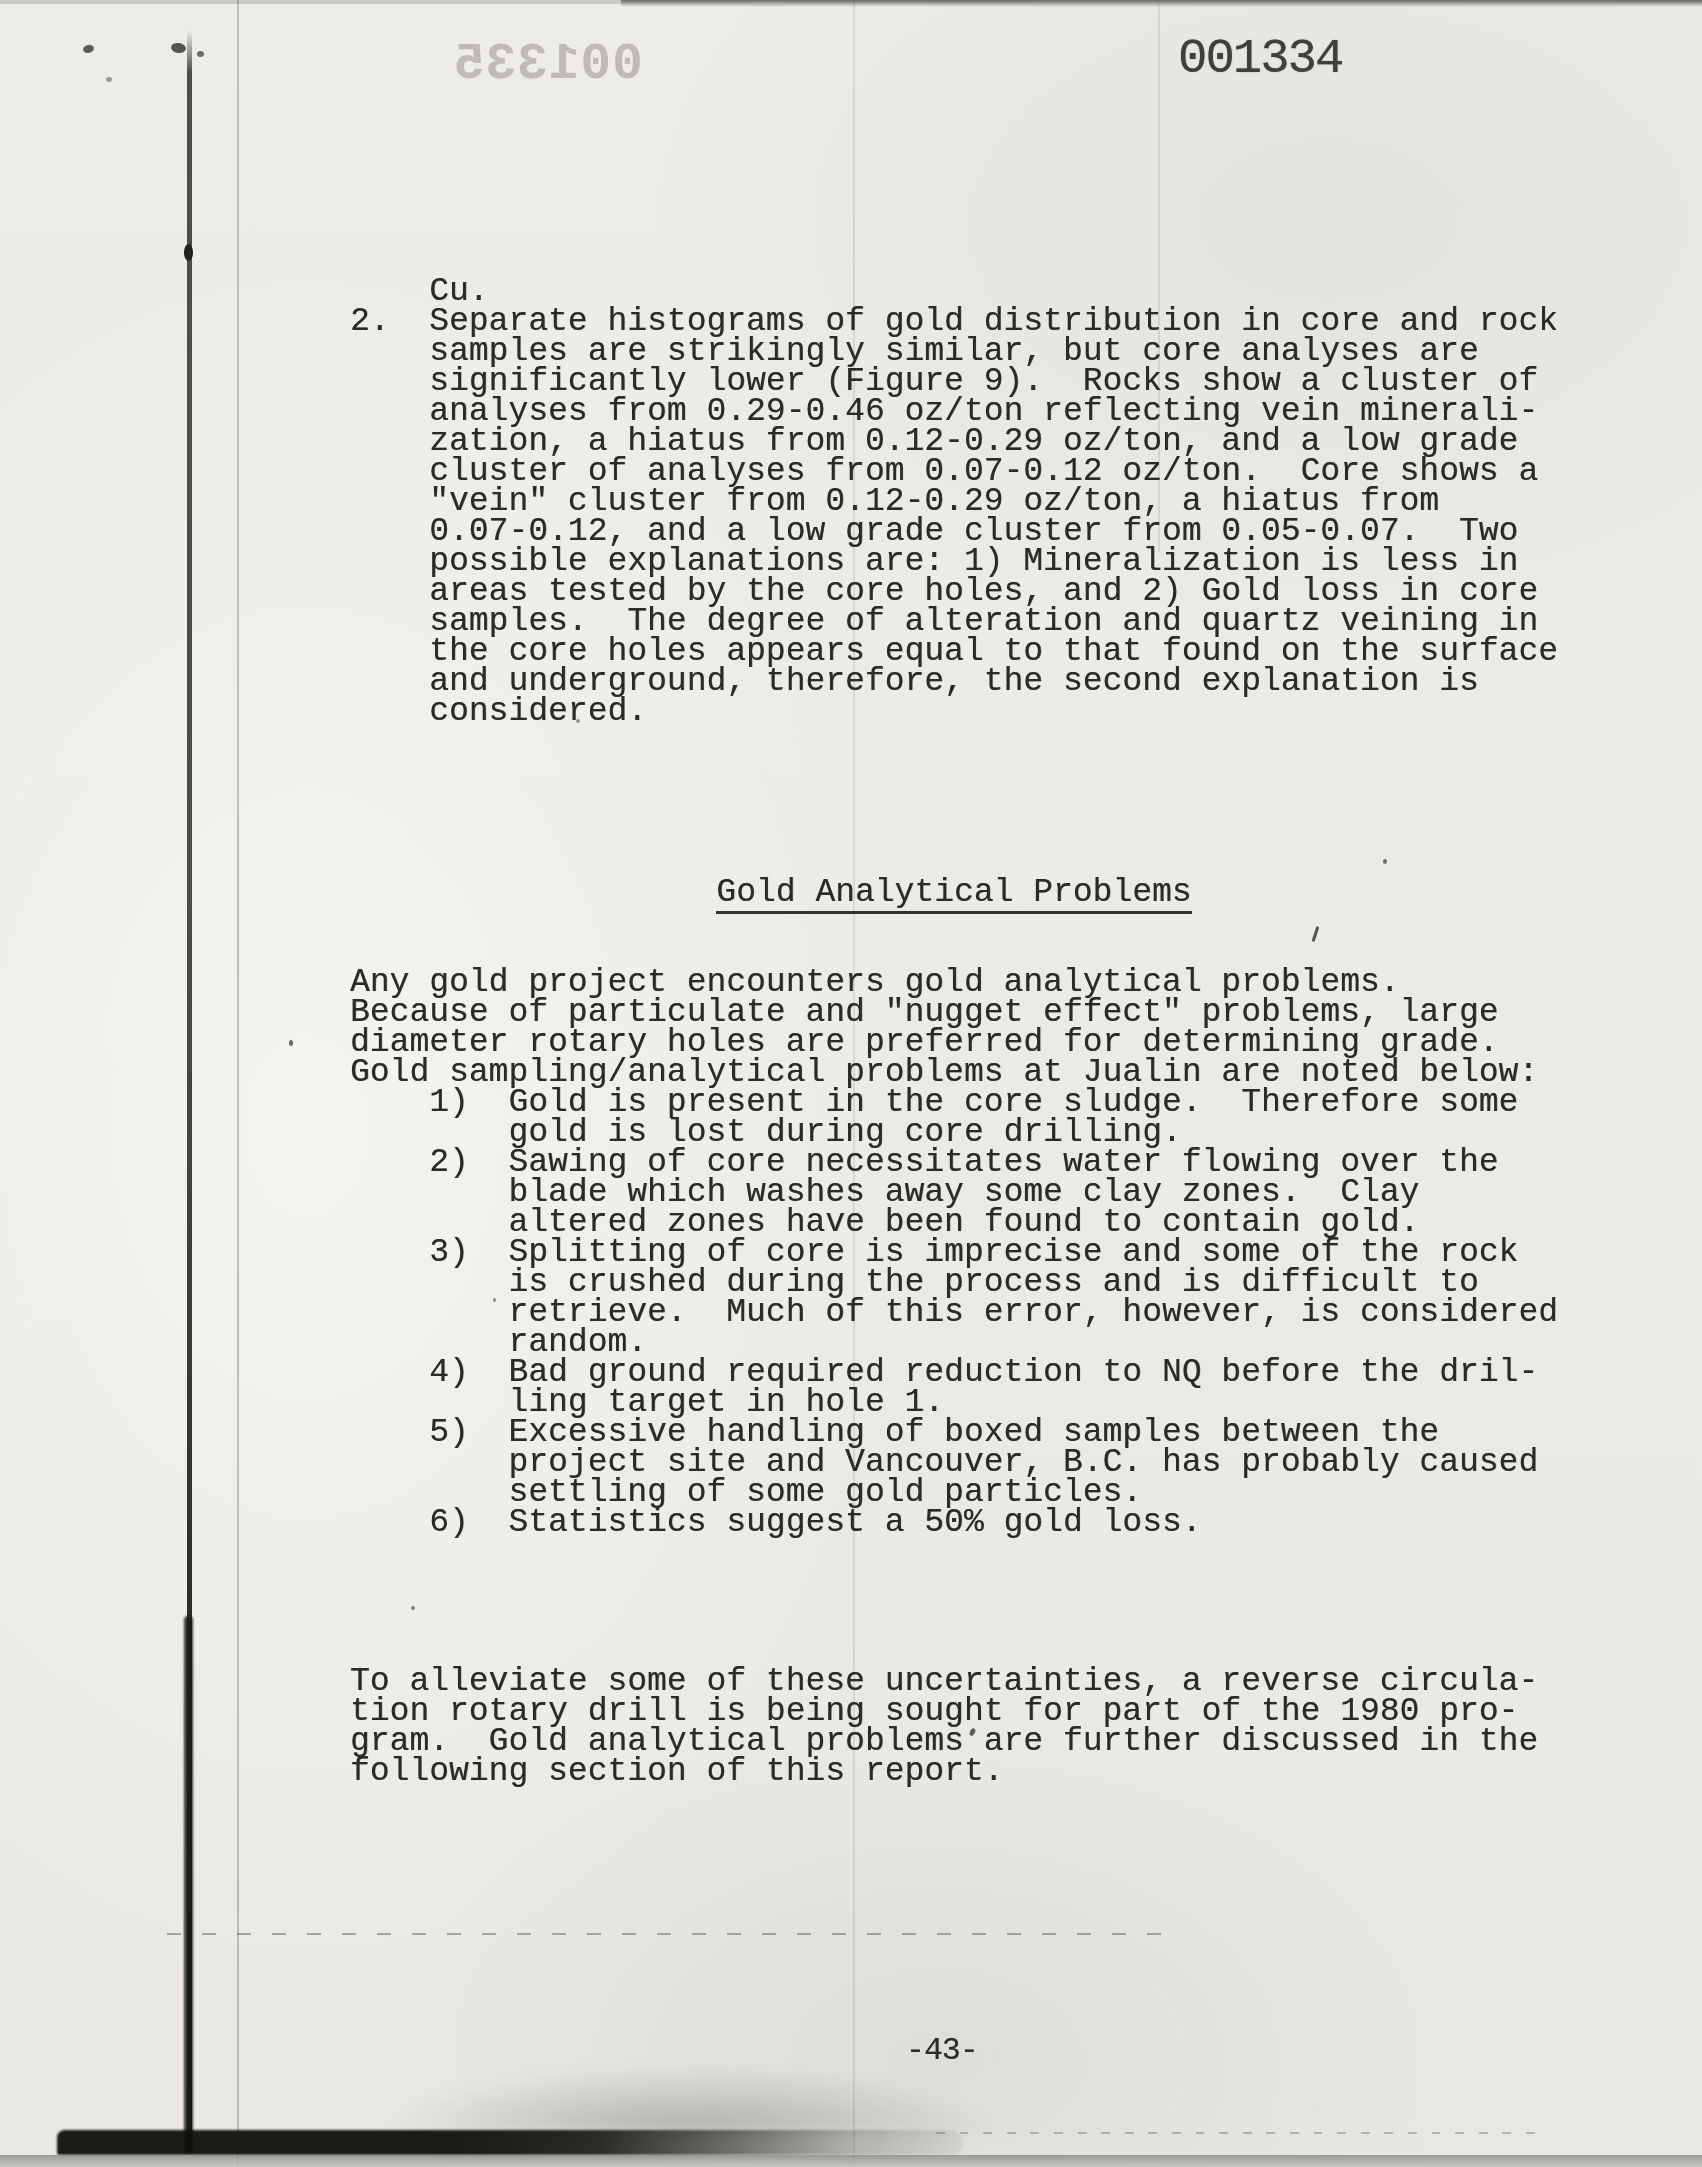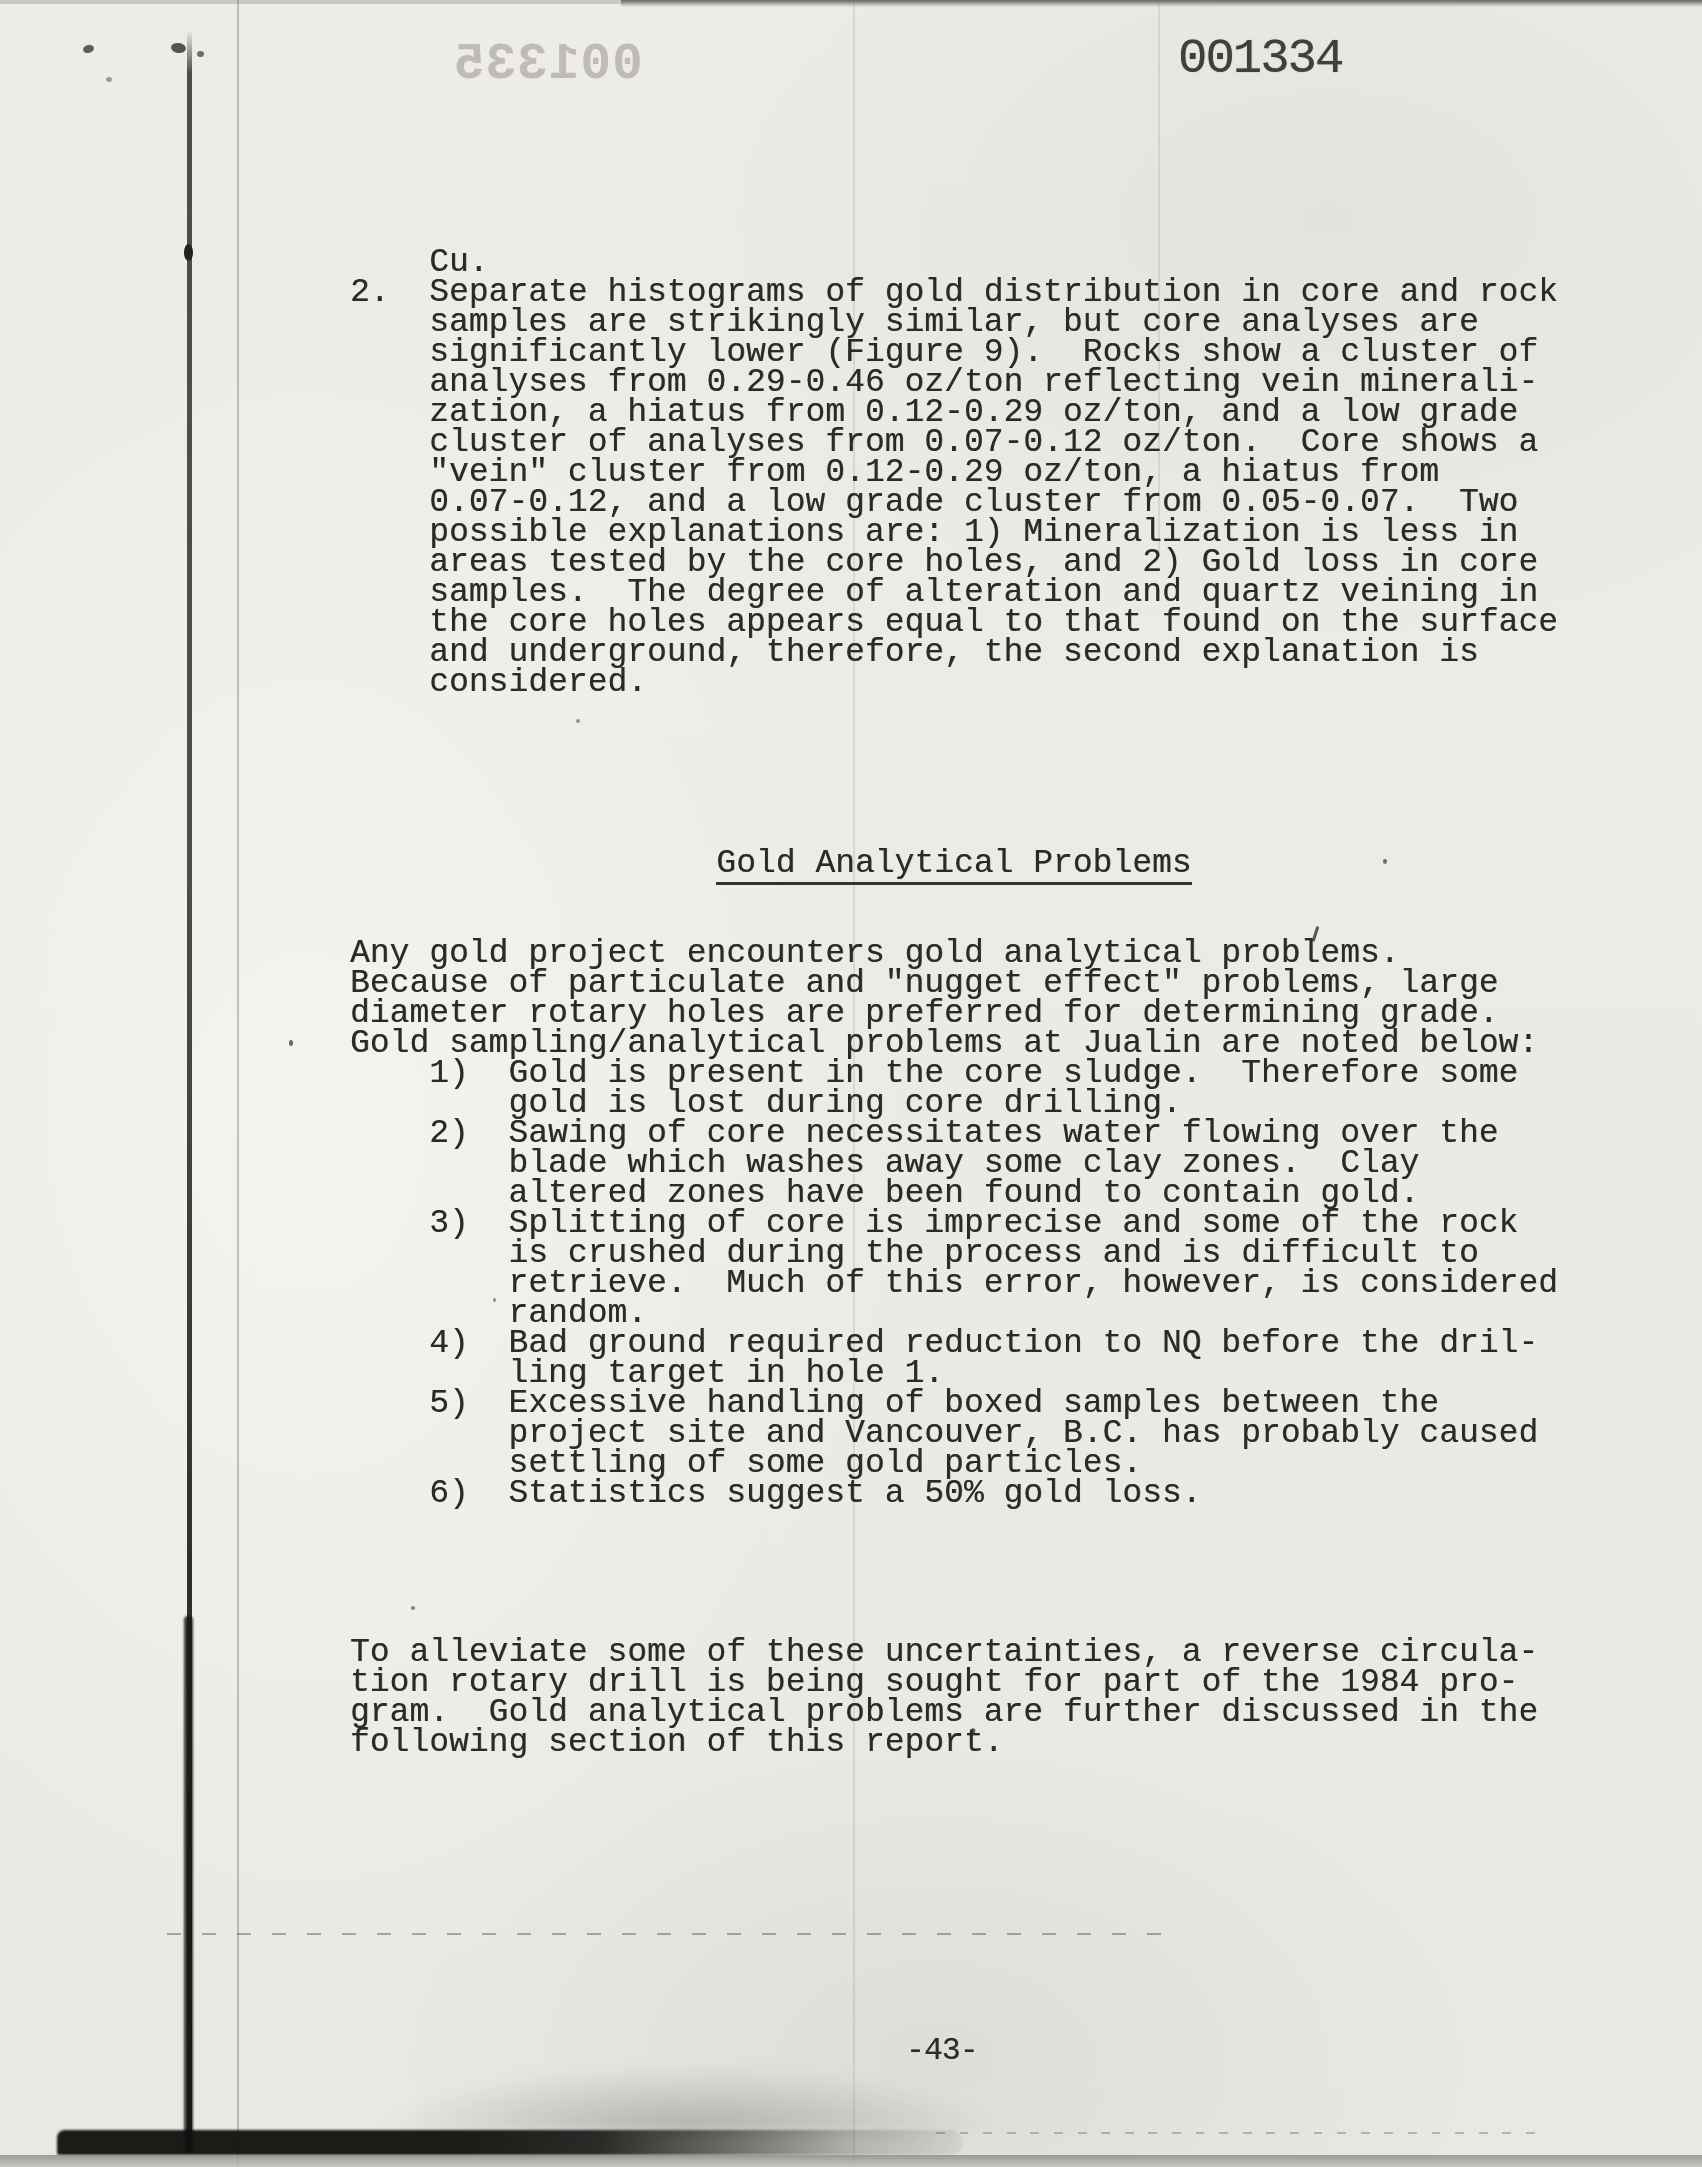--- a/index.html
+++ b/index.html
@@ -11,21 +11,21 @@
   
   .texture{
     position:absolute;inset:0;pointer-events:none;
     background:
       radial-gradient(1084px 690px at 78% 10%, rgba(0,0,0,0.04), transparent 65%),
       radial-gradient(887px 1281px at 18% 52%, rgba(255,255,255,0.45), transparent 70%),
       radial-gradient(788px 493px at 55% 95%, rgba(0,0,0,0.05), transparent 70%),
       linear-gradient(#edece7, #eae8e2);
   }
   .typetext{
-    position:absolute;left:350px;top:188px;
+    position:absolute;left:350px;top:217px;
     color:#2b2a27;font-size:33px;line-height:30px;
     white-space:pre;
     text-shadow:0.4px 0.3px 0.6px rgba(40,40,38,0.55);
   }
   .tblock{white-space:pre;margin:0;}
   .heading-line{white-space:pre;margin-top:91px;text-align:center;}
   .heading-line .u{border-bottom:3.4px solid #34332f;}
   .final-block{margin-top:69px;}
   .bleed-stamp{
     position:absolute;left:453px;top:39px;
@@ -188,19 +188,19 @@
         is crushed during the process and is difficult to
         retrieve.  Much of this error, however, is considered
         random.
     4)  Bad ground required reduction to NQ before the dril-
         ling target in hole 1.
     5)  Excessive handling of boxed samples between the
         project site and Vancouver, B.C. has probably caused
         settling of some gold particles.
     6)  Statistics suggest a 50% gold loss.</div>
   <div class="tblock final-block">To alleviate some of these uncertainties, a reverse circula-
-tion rotary drill is being sought for part of the 1984 pro-
+tion rotary drill is being sought for part of the 1980 pro-
 gram.  Gold analytical problems are further discussed in the
 following section of this report.</div>
 </div>
 
 <div class="page-number">-43-</div>
 
 
 </body></html>

